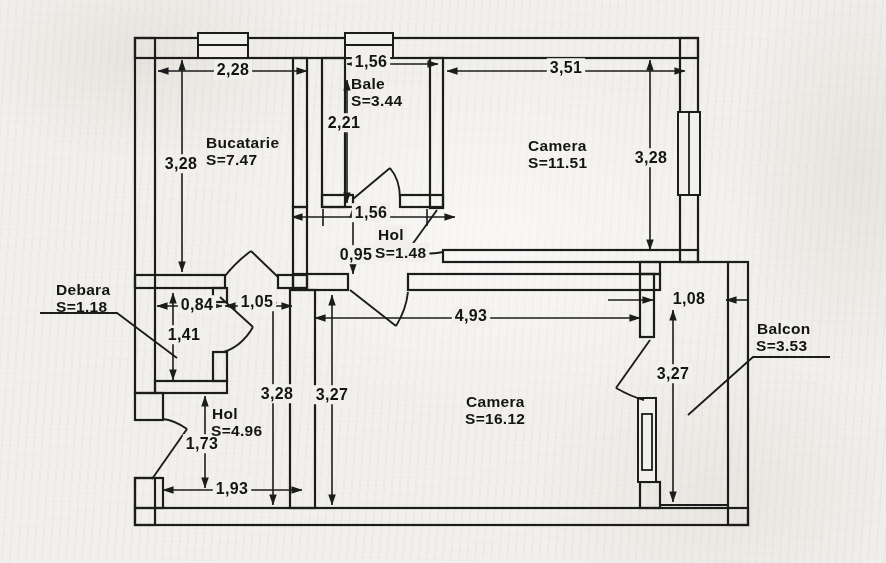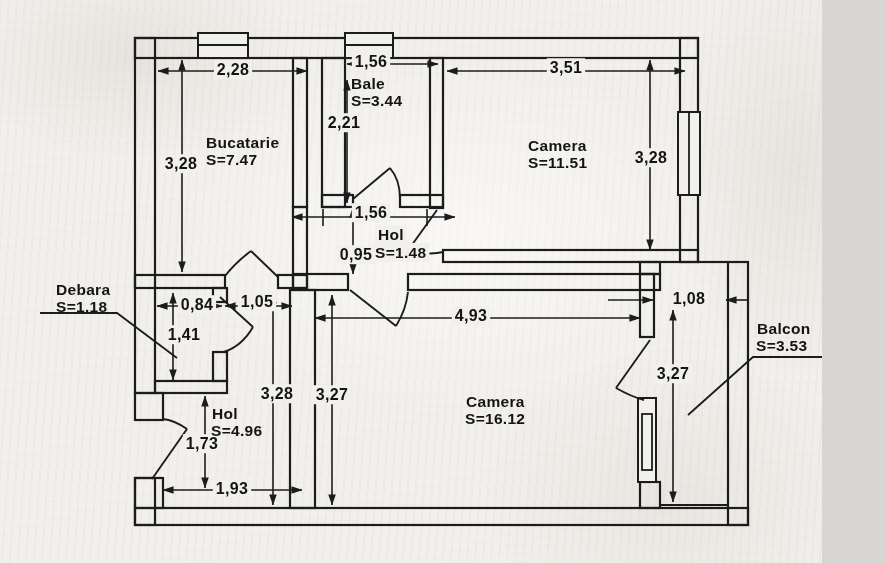--- a/index.html
+++ b/index.html
@@ -1,17 +1,17 @@
 <!DOCTYPE html>
 <html><head>
 <meta charset="utf-8">
 <style>
   html,body{margin:0;padding:0;background:#d8d6d2;}
   .stage{
-    position:relative;width:822px;height:563px;overflow:hidden;
+    position:relative;width:886px;height:563px;overflow:hidden;
     background-color:#f2f0ec;
     background-image:
       radial-gradient(ellipse 260px 160px at 16% 10%, rgba(186,182,172,.20), transparent 65%),
       radial-gradient(ellipse 300px 220px at 82% 88%, rgba(186,182,172,.16), transparent 65%),
       radial-gradient(ellipse 420px 260px at 55% 42%, rgba(255,255,255,.55), transparent 70%),
       radial-gradient(ellipse 180px 300px at 97% 30%, rgba(180,176,166,.18), transparent 70%),
       repeating-linear-gradient(94deg, rgba(172,168,158,.07) 0 2px, transparent 2px 8px),
       repeating-linear-gradient(2deg, rgba(172,168,158,.05) 0 1px, transparent 1px 9px);
     font-family:"Liberation Sans", sans-serif;
   }

